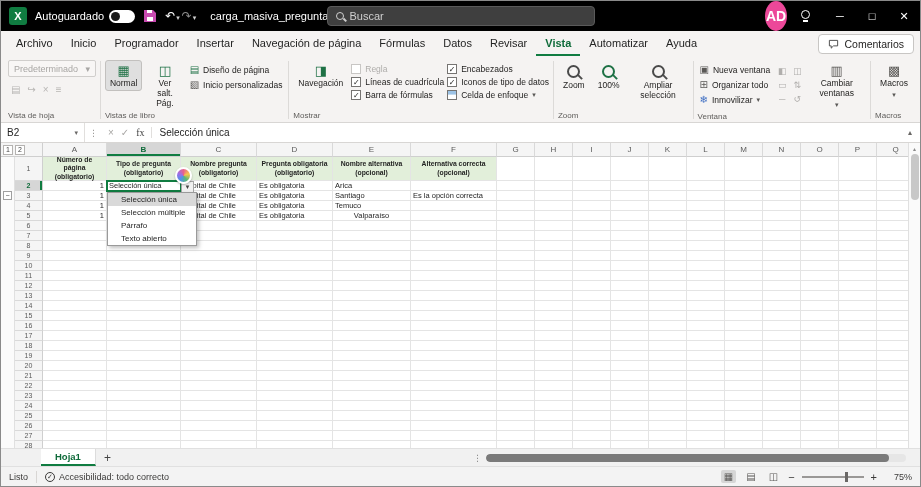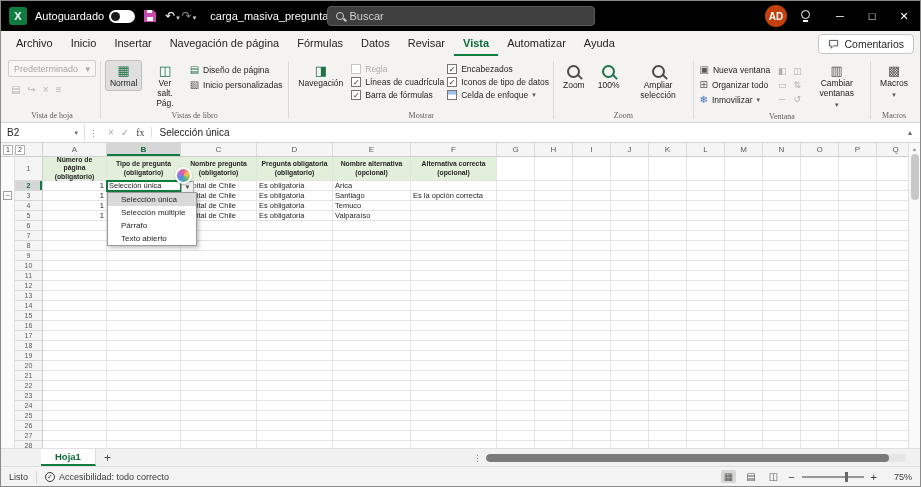--- a/index.html
+++ b/index.html
@@ -14,37 +14,37 @@
   .toggle::after{content:"";position:absolute;left:2px;top:2px;width:9px;height:9px;border-radius:50%;background:#1a1a1a;}
   .savesvg{width:14px;height:14px;}
   .qat{display:flex;align-items:center;gap:2px;font-size:12px;color:#fff;}
   .qat .dim{color:#8b8b8b;}
   .tinychev{font-size:7px;color:#cfcfcf;margin-left:1px;}
   .fname{display:flex;align-items:center;gap:4px;margin-left:6px;white-space:nowrap;}
   .searchbox{position:absolute;left:50%;transform:translateX(-50%);width:268px;height:20px;background:#3f3f3f;border:1px solid #5a5a5a;border-radius:4px;display:flex;align-items:center;gap:6px;padding:0 8px;color:#cfcfcf;}
   .magw{width:8px;height:8px;border:1.5px solid #cfcfcf;border-radius:50%;position:relative;flex:0 0 auto;}
   .magw::after{content:"";position:absolute;width:4px;height:1.5px;background:#cfcfcf;right:-4px;bottom:-1px;transform:rotate(45deg);}
   .tright{margin-left:auto;display:flex;align-items:center;height:100%;}
-  .avatar{width:22px;height:22px;border-radius:50%;background:#c2410c;display:flex;align-items:center;justify-content:center;font-size:10px;font-weight:bold;margin-right:10px;}
+  .avatar{width:22px;height:30px;border-radius:50%;background:#ec4899;display:flex;align-items:center;justify-content:center;font-size:14px;font-weight:bold;margin-right:10px;}
   .bulb{width:9px;height:9px;border:1.3px solid #fff;border-radius:50%;position:relative;margin:0 14px 3px 4px;}
   .bulb::after{content:"";position:absolute;left:1px;right:1px;bottom:-4px;height:2px;background:#fff;}
   .wbtn{width:32px;height:30px;display:flex;align-items:center;justify-content:center;font-size:11px;color:#fff;}
 
   
   .tabrow{height:26px;background:#f5f3f2;display:flex;align-items:center;padding:0 6px;flex:0 0 auto;font-size:11px;color:#242424;}
   .rtab{padding:4px 9px 5px;white-space:nowrap;border-bottom:2px solid transparent;cursor:default;}
   .rtab.active{border-bottom-color:#107c41;font-weight:bold;color:#0f6b3a;}
   .tabactions{margin-left:auto;display:flex;align-items:center;gap:8px;}
   .pillbtn{height:20px;border:1px solid #c8c6c4;background:#fff;border-radius:4px;display:flex;align-items:center;gap:5px;padding:0 9px;font-size:10.5px;color:#252423;}
 
   
   .ribbon{height:66px;background:#f5f3f2;border-bottom:1px solid #d8d6d4;display:flex;align-items:stretch;padding:1px 4px 0;flex:0 0 auto;}
   .rgroup{display:flex;flex-direction:column;padding:2px 3px 0;}
   .rgcontent{flex:1;display:flex;align-items:flex-start;gap:3px;}
-  .glabel{font-size:8px;color:#5f5d5b;text-align:center;padding:1px 0 2px;font-family:Liberation Serif, serif;}
+  .glabel{font-size:8px;color:#5f5d5b;text-align:left;padding:1px 0 2px;}
   .rsep{width:1px;background:#dcdad8;margin:3px 1px;}
   .bigbtn{display:flex;flex-direction:column;align-items:center;gap:2px;padding:3px 4px 1px;font-size:8.5px;color:#252423;text-align:center;line-height:1.15;border-radius:3px;border:1px solid transparent;}
   .bigbtn.selected{background:#dfdfdf;border-color:#c2c0be;}
   .smallbtn{display:flex;align-items:center;gap:4px;font-size:8.5px;color:#252423;padding:1px 2px;white-space:nowrap;}
   .gi{font-size:13px;line-height:13px;color:#1e7145;}
   .gi.gray{color:#5a5856;}
   .gi.small{font-size:10px;line-height:10px;}
   .gi.dis{color:#b8b6b4;}
   .ddbox{width:88px;height:17px;border:1px solid #d0cecc;border-radius:2px;color:#a8a6a4;font-size:9px;display:flex;align-items:center;justify-content:space-between;padding:0 5px;background:#f8f6f5;}
   .svicons{display:flex;gap:7px;margin-top:5px;padding-left:3px;}
@@ -154,20 +154,21 @@
       <span class="wbtn">─</span>
       <span class="wbtn">□</span>
       <span class="wbtn">✕</span>
     </div>
   </div>
 
   <div class="tabrow">
     <span style="display:flex;align-items:center;">
         <span class="rtab">Archivo</span>
         <span class="rtab">Inicio</span>
+        <span class="rtab">Programador</span>
         <span class="rtab">Insertar</span>
         <span class="rtab">Navegación de página</span>
         <span class="rtab">Fórmulas</span>
         <span class="rtab">Datos</span>
         <span class="rtab">Revisar</span>
         <span class="rtab active">Vista</span>
         <span class="rtab">Automatizar</span>
         <span class="rtab">Ayuda</span>
       </span>
     <div class="tabactions">
@@ -514,21 +515,21 @@
           <div class="cell num" style="width: 64px;">
             <span class="ct">1</span>
           </div>
           <div class="cell" style="width: 74px;"></div>
           <div class="cell" style="width: 76px;">
             <span class="ct">Capital de Chile</span>
           </div>
           <div class="cell" style="width: 76px;">
             <span class="ct">Es obligatoria</span>
           </div>
-          <div class="cell" style="width: 78px;">
+          <div class="cell" style="width: 78px; justify-content: center;">
             <span class="ct">Valparaíso</span>
           </div>
           <div class="cell" style="width: 86px;"></div>
           <div class="cell" style="width: 38px;"></div>
           <div class="cell" style="width: 38px;"></div>
           <div class="cell" style="width: 38px;"></div>
           <div class="cell" style="width: 38px;"></div>
           <div class="cell" style="width: 38px;"></div>
           <div class="cell" style="width: 38px;"></div>
           <div class="cell" style="width: 38px;"></div>

